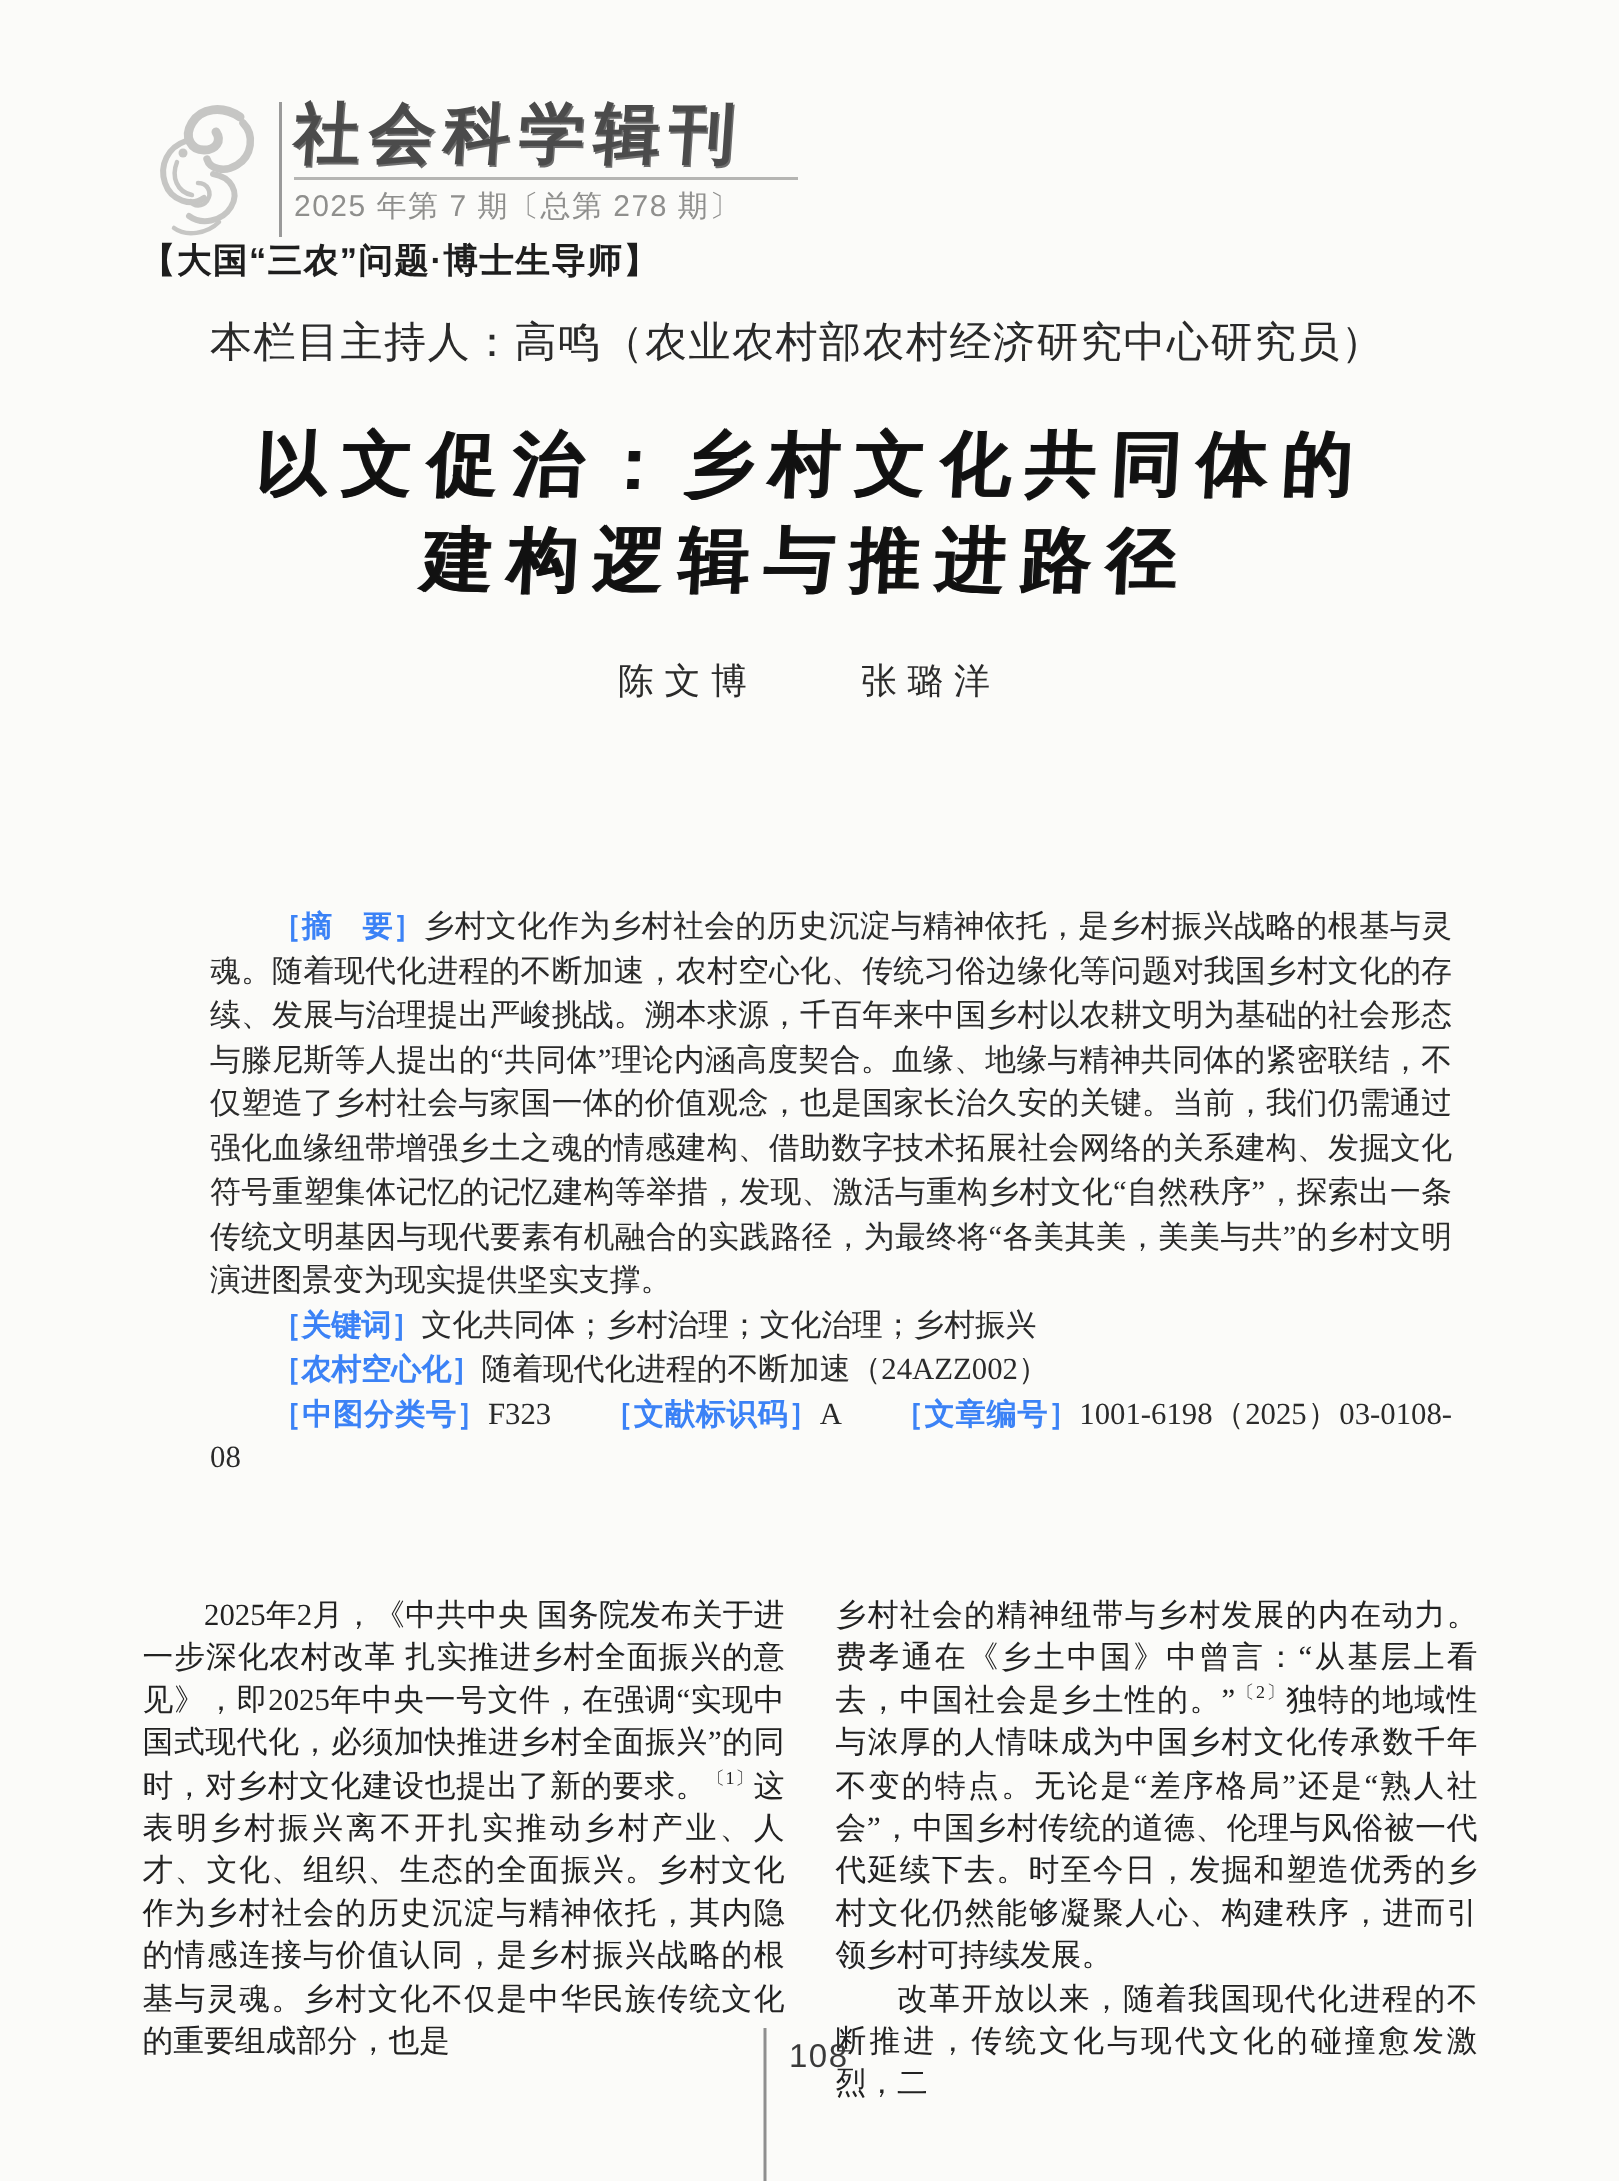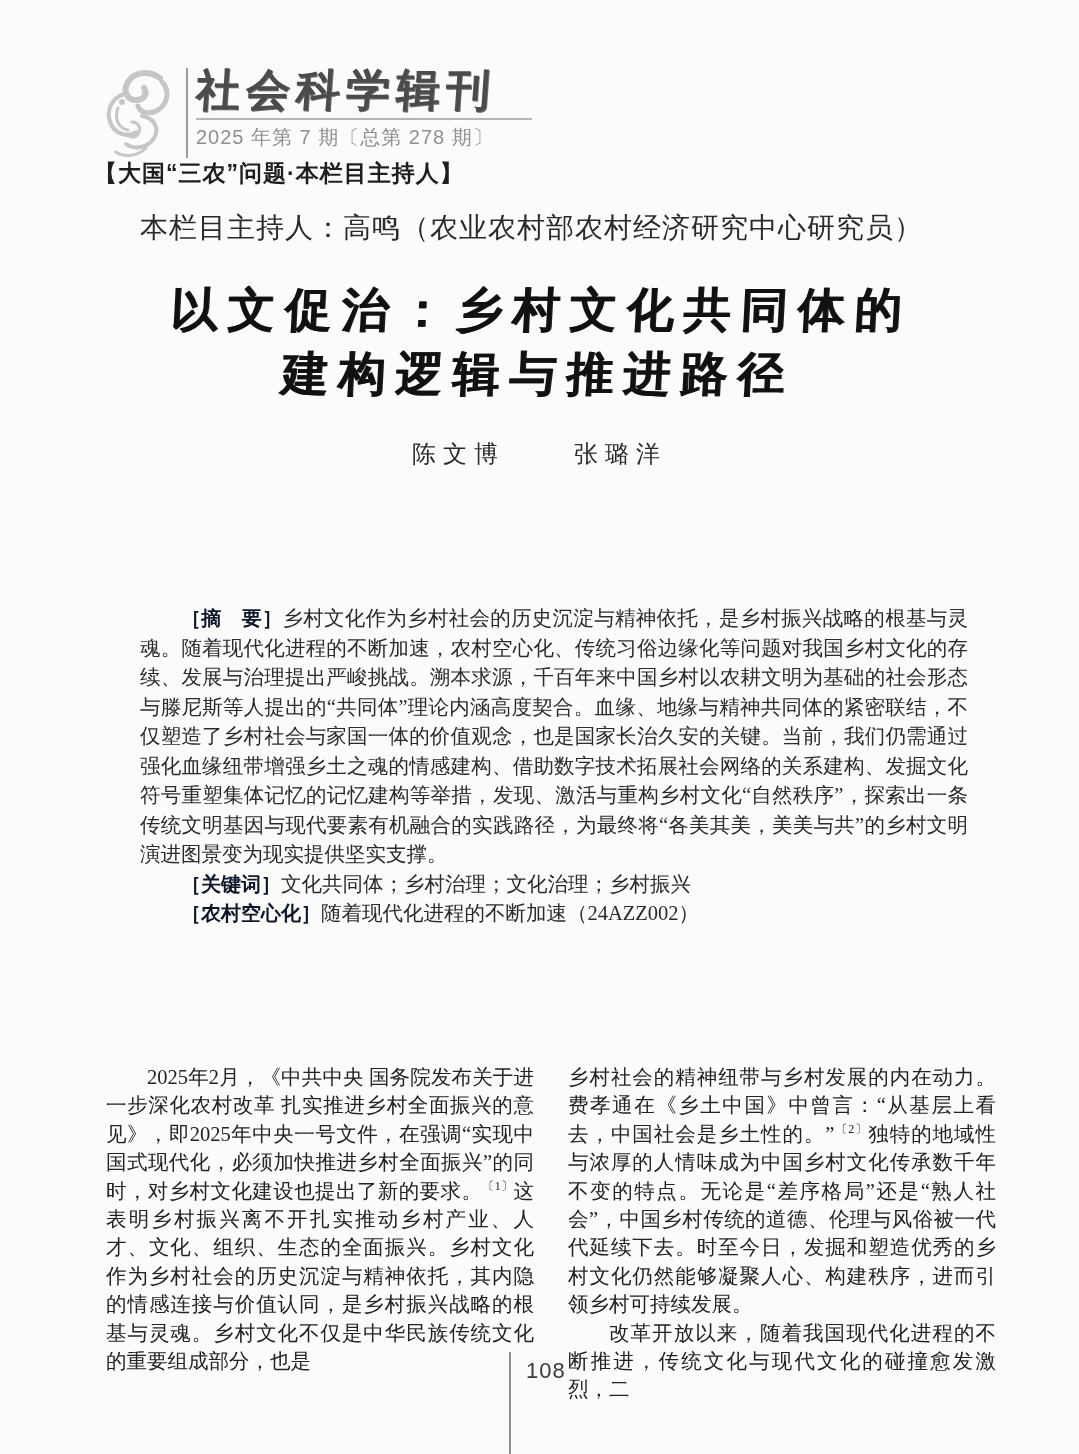--- a/index.html
+++ b/index.html
@@ -66,27 +66,27 @@
   }
   
   .front-matter{
     position:absolute;left:140px;top:604px;width:828px;
     font-size:20.5px;line-height:29.5px;color:#2a2a2a;
     text-align:justify;
   }
   .fm-para{margin:0;text-indent:2em;}
   .fm-label{
     font-family:"Liberation Sans","DejaVu Sans",sans-serif;
-    font-weight:bold;color:#0f172a;font-size:20px;margin-top:34px;
+    font-weight:bold;color:#3b82f6;font-size:20px;margin-top:34px;
   }
   .clc-gap{display:inline-block;width:34px;}
   
   .columns{
     position:absolute;left:95px;top:1063px;width:890px;
-    display:flex;gap:34px;margin-left:11px;
+    display:flex;gap:34px;
   }
   .col{width:432px;font-size:20.5px;line-height:28.4px;
     text-align:justify;color:#222;}
   .body-para{margin:0;}
   .body-para.indent{text-indent:2em;}
   sup.ref{font-size:12px;line-height:0;vertical-align:super;letter-spacing:0;}
   
   .page-rule{
     position:absolute;left:509px;top:1352px;width:2px;height:102px;
     background:#8f8f8f;
@@ -118,34 +118,35 @@
       </svg>
     </div>
     <div class="mast-divider"></div>
     <div class="mast-right">
       <div class="journal-name">社会科学辑刊</div>
       <div class="mast-rule"></div>
       <div class="issue-line">2025 年第 7 期〔总第 278 期〕</div>
     </div>
   </header>
 
-  <div class="section-header">【大国“三农”问题·本栏目主持人】</div>
+  <div class="section-header">【大国“三农”问题·博士生导师】</div>
   <div class="host-line">本栏目主持人：高鸣（农业农村部农村经济研究中心研究员）</div>
 
   <h1 class="article-title"><span>以文促治：乡村文化共同体的</span><br><span>建构逻辑与推进路径</span></h1>
 
   <div class="authors">
     <span>陈文博</span>
     <span>张璐洋</span>
   </div>
 
   <section class="front-matter">
     <p class="fm-para"><span class="fm-label">［摘　要］</span><span>乡村文化作为乡村社会的历史沉淀与精神依托，是乡村振兴战略的根基与灵魂。随着现代化进程的不断加速，农村空心化、传统习俗边缘化等问题对我国乡村文化的存续、发展与治理提出严峻挑战。溯本求源，千百年来中国乡村以农耕文明为基础的社会形态与滕尼斯等人提出的“共同体”理论内涵高度契合。血缘、地缘与精神共同体的紧密联结，不仅塑造了乡村社会与家国一体的价值观念，也是国家长治久安的关键。当前，我们仍需通过强化血缘纽带增强乡土之魂的情感建构、借助数字技术拓展社会网络的关系建构、发掘文化符号重塑集体记忆的记忆建构等举措，发现、激活与重构乡村文化“自然秩序”，探索出一条传统文明基因与现代要素有机融合的实践路径，为最终将“各美其美，美美与共”的乡村文明演进图景变为现实提供坚实支撑。</span></p>
     <p class="fm-para"><span class="fm-label">［关键词］</span><span>文化共同体；乡村治理；文化治理；乡村振兴</span></p>
     <p class="fm-para"><span class="fm-label">［农村空心化］</span><span>随着现代化进程的不断加速（24AZZ002）</span></p>
+    <p class="fm-para"><span class="fm-label">［中图分类号］</span><span>F323</span><span class="clc-gap"></span><span class="fm-label">［文献标识码］</span><span>A</span><span class="clc-gap"></span><span class="fm-label">［文章编号］</span><span>1001-6198（2025）03-0108-08</span></p>
   </section>
 
   <section class="columns">
     <div class="col">
       <p class="body-para indent"><span>2025年2月，《中共中央 国务院发布关于进一步深化农村改革 扎实推进乡村全面振兴的意见》，即2025年中央一号文件，在强调“实现中国式现代化，必须加快推进乡村全面振兴”的同时，对乡村文化建设也提出了新的要求。</span><sup class="ref">〔1〕</sup><span>这表明乡村振兴离不开扎实推动乡村产业、人才、文化、组织、生态的全面振兴。乡村文化作为乡村社会的历史沉淀与精神依托，其内隐的情感连接与价值认同，是乡村振兴战略的根基与灵魂。乡村文化不仅是中华民族传统文化的重要组成部分，也是</span></p>
     </div>
     <div class="col">
       <p class="body-para"><span>乡村社会的精神纽带与乡村发展的内在动力。费孝通在《乡土中国》中曾言：“从基层上看去，中国社会是乡土性的。”</span><sup class="ref">〔2〕</sup><span>独特的地域性与浓厚的人情味成为中国乡村文化传承数千年不变的特点。无论是“差序格局”还是“熟人社会”，中国乡村传统的道德、伦理与风俗被一代代延续下去。时至今日，发掘和塑造优秀的乡村文化仍然能够凝聚人心、构建秩序，进而引领乡村可持续发展。</span></p>
       <p class="body-para indent">改革开放以来，随着我国现代化进程的不断推进，传统文化与现代文化的碰撞愈发激烈，二</p>
     </div>

